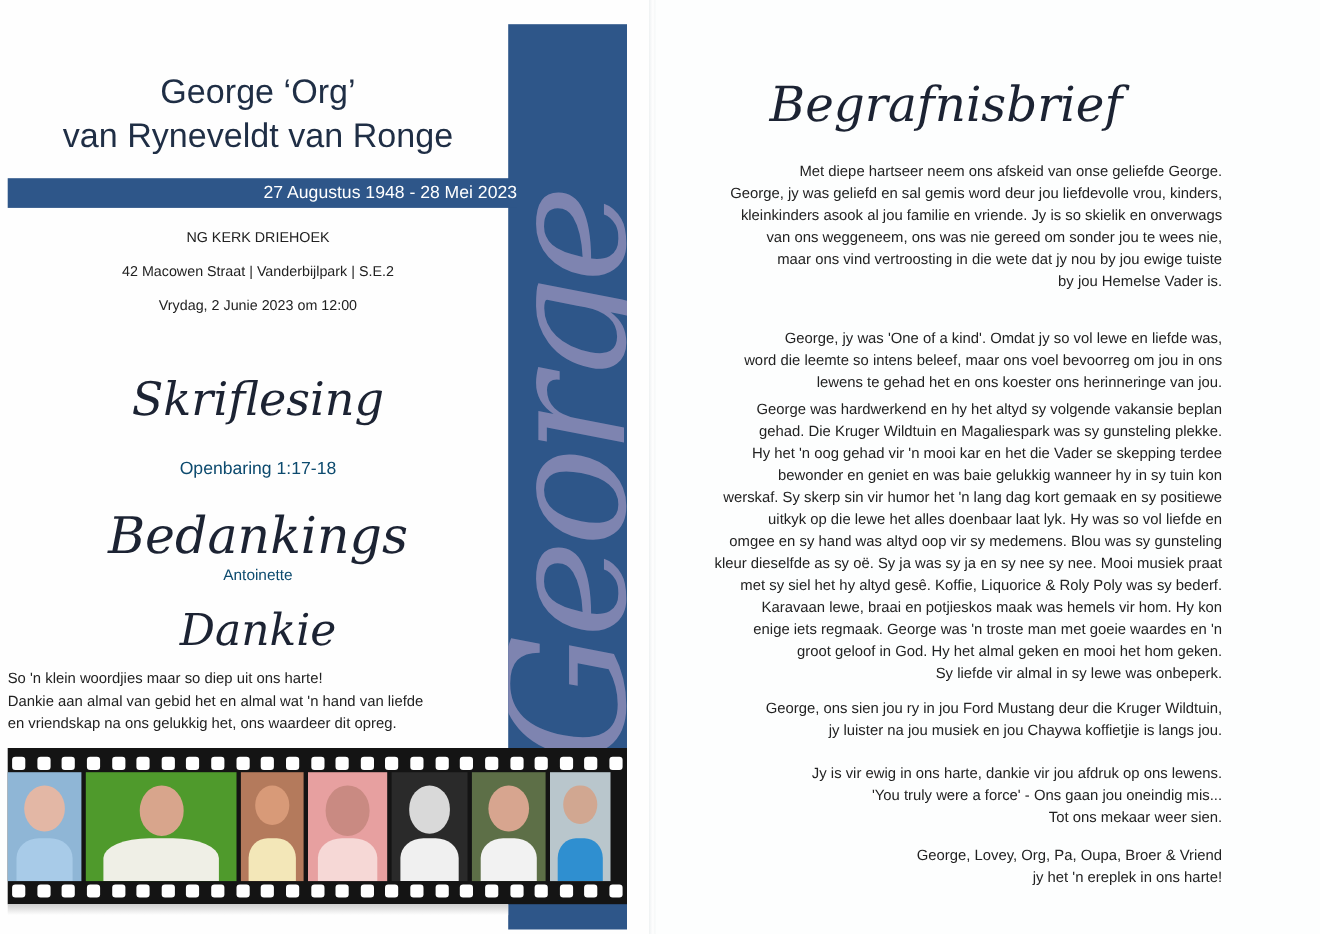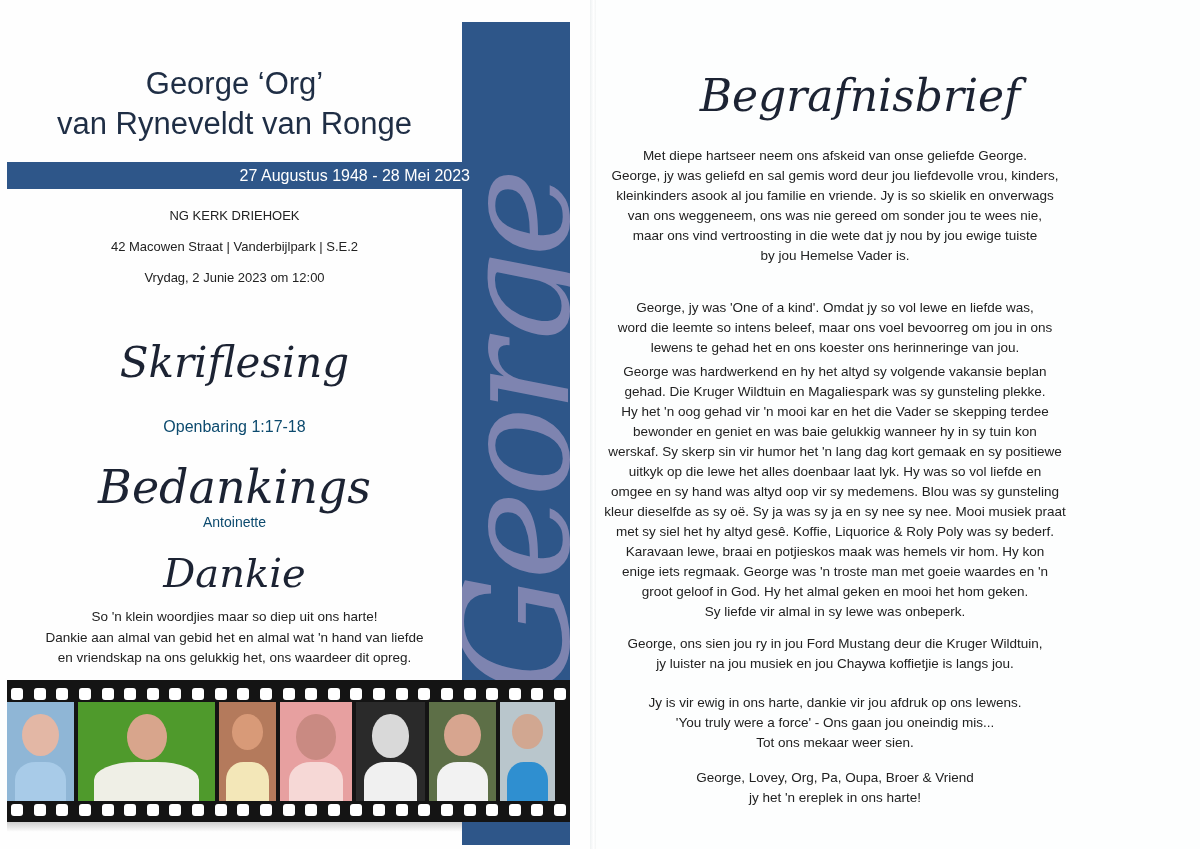--- a/index.html
+++ b/index.html
@@ -31,41 +31,41 @@
 
   .service { position: absolute; left: 7px; width: 455px; top: 203px; text-align: center;
              font-family: "Liberation Sans", sans-serif; font-size: 13px; color: #222; }
   .service div { height: 31px; line-height: 26px; }
 
   .script-heading { position: absolute; width: 455px; left: 7px; text-align: center;
                     font-family: "DejaVu Serif", serif; font-style: italic; color: #1c2333; }
   .sub { position: absolute; left: 7px; width: 455px; text-align: center;
          font-family: "Liberation Sans", sans-serif; color: #0c4a6e; }
 
-  .thanks-text { position: absolute; left: 7px; width: 455px; top: 607px; text-align: center;
+  .thanks-text { position: absolute; left: 7px; width: 455px; top: 607px; text-align: left;
                  font-family: "Liberation Sans", sans-serif; font-size: 13.5px; line-height: 20.5px; color: #222; }
 
   
   .film { position: absolute; left: 7px; top: 680px; width: 563px; height: 142px; background: #141414; }
   .film-shadow { position: absolute; left: 7px; top: 822px; width: 455px; height: 10px;
                  background: linear-gradient(#cfcfcf, #ffffff); }
   .sprockets { position: absolute; left: 0; width: 563px; height: 13px; display: flex;
                justify-content: space-between; padding: 0 4px 0 4px; }
   .sprockets.top { top: 8px; }
   .sprockets.bottom { top: 124px; }
   .sprocket { width: 12px; height: 12px; background: #ffffff; border-radius: 3px; }
   .frames { position: absolute; left: 0; top: 22px; height: 99px; width: 563px; display: flex; }
   .frame { height: 99px; position: relative; overflow: hidden; margin-right: 4px; }
   .frame .head { position: absolute; border-radius: 50%; }
   .frame .body { position: absolute; border-radius: 40% 40% 0 0; }
 
   
   .r-heading { position: absolute; left: 610px; width: 500px; top: 70px; text-align: center;
                font-family: "DejaVu Serif", serif; font-style: italic; font-size: 44px; color: #1c2333; }
-  .letter { position: absolute; left: 580px; width: 510px; text-align: center;
+  .letter { position: absolute; left: 601px; width: 510px; text-align: right;
             font-family: "Liberation Sans", sans-serif; font-size: 13.5px; line-height: 20px; color: #222; }
 </style>
 </head>
 <body>
 
 <div class="page page-left"></div>
 <div class="fold"></div>
 <div class="page page-right"></div>
 
 <div class="blue-strip">

